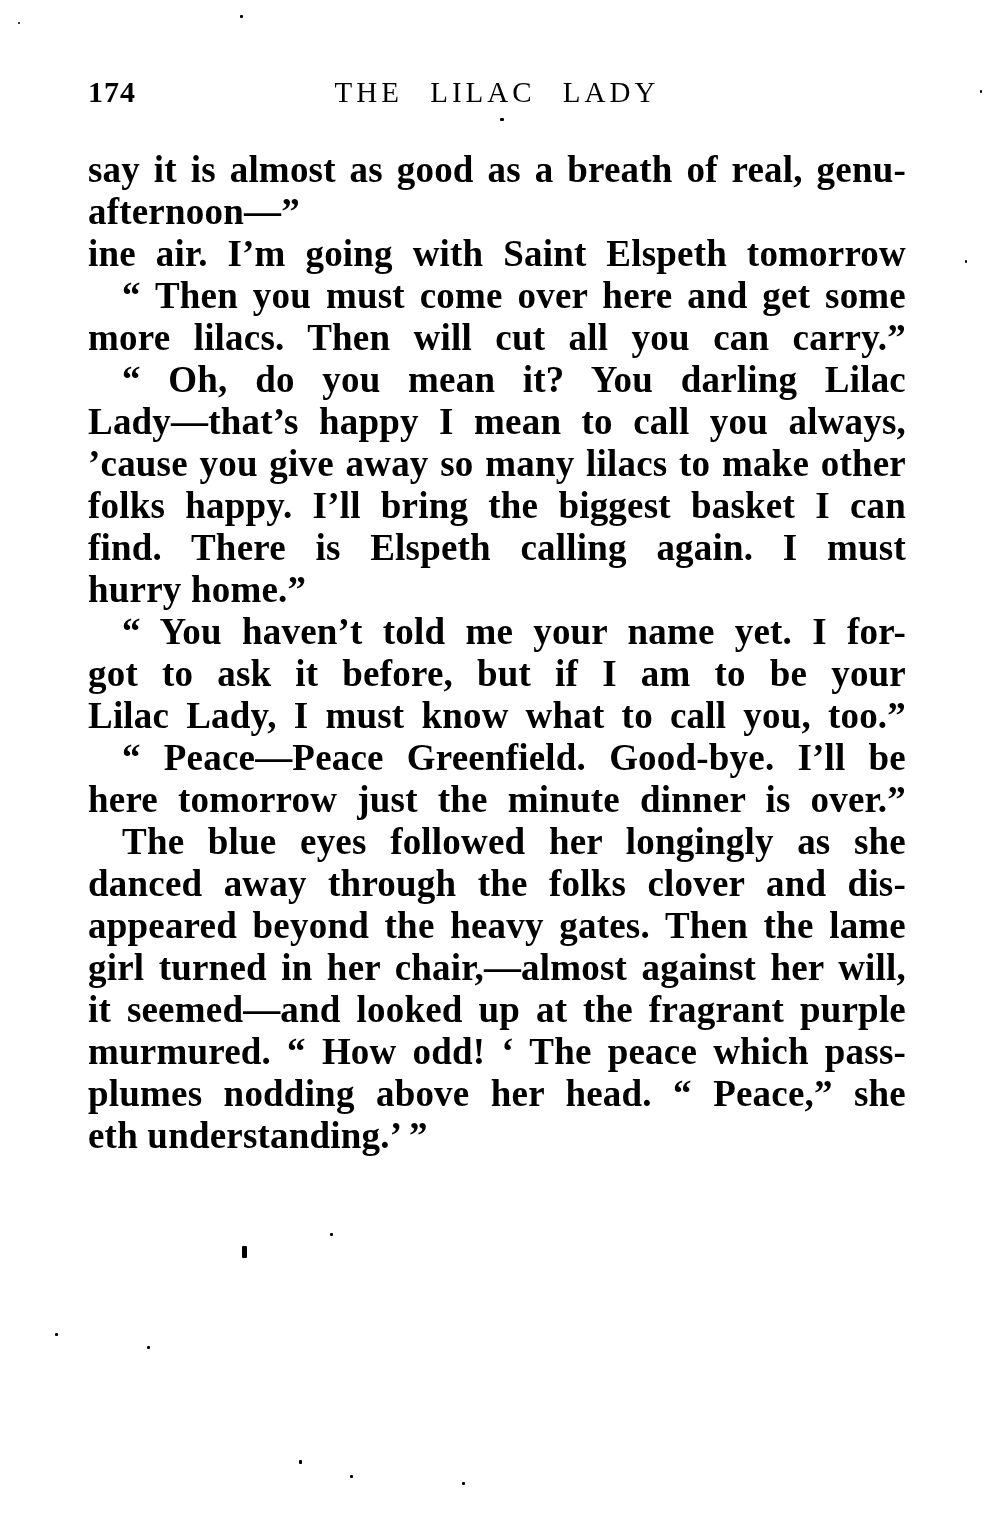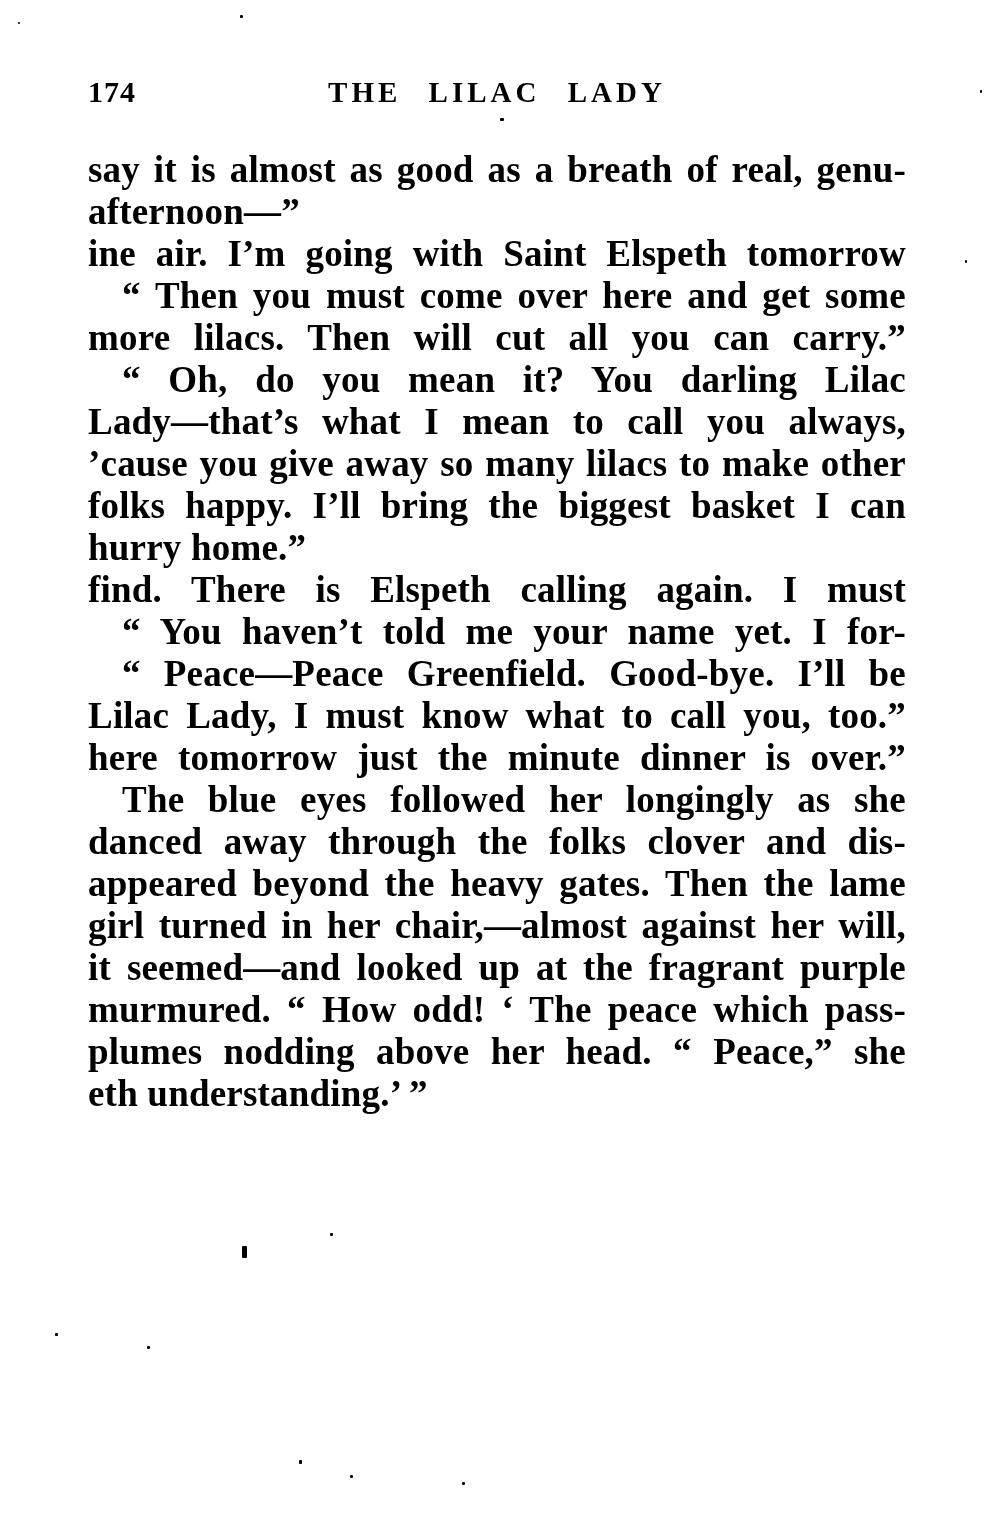--- a/index.html
+++ b/index.html
@@ -23,21 +23,21 @@
     line-height: 36px;
   }
   .page-number {
     position: absolute; left: 0; top: 0;
     font-size: 30px; font-weight: 700;
     letter-spacing: 1px;
   }
   .header-title {
     display: block;
     text-align: center;
-    font-size: 29px; font-weight: 700;
+    font-size: 29px; font-weight: 400;
     letter-spacing: 4px;
     word-spacing: 16px;
   }
   .body-text {
     position: absolute;
     top: 149px; left: 88px; width: 818px;
   }
   .ln {
     font-size: 37px;
     font-weight: 700;
@@ -68,28 +68,29 @@
     <span class="header-title">THE LILAC LADY</span>
   </div>
 
   <div class="body-text">
     <div class="ln">say it is almost as good as a breath of real, genu-</div>
     <div class="ln left">afternoon—”</div>
     <div class="ln">ine air.  I’m going with Saint Elspeth tomorrow</div>
     <div class="ln indent">“ Then you must come over here and get some</div>
     <div class="ln">more lilacs.  Then will cut all you can carry.”</div>
     <div class="ln indent">“ Oh, do you mean it?  You darling Lilac</div>
-    <div class="ln">Lady—that’s what I mean to call you always,</div>
+    <div class="ln">Lady—that’s happy I mean to call you always,</div>
     <div class="ln">’cause you give away so many lilacs to make other</div>
     <div class="ln">folks happy.  I’ll bring the biggest basket I can</div>
+    <div class="ln">find.  There is Elspeth calling again.  I must</div>
     <div class="ln left">hurry home.”</div>
-    <div class="ln">find.  There is Elspeth calling again.  I must</div>
     <div class="ln indent">“ You haven’t told me your name yet.  I for-</div>
+    <div class="ln">got to ask it before, but if I am to be your</div>
+    <div class="ln">Lilac Lady, I must know what to call you, too.”</div>
     <div class="ln indent">“ Peace—Peace Greenfield.  Good-bye.  I’ll be</div>
-    <div class="ln">Lilac Lady, I must know what to call you, too.”</div>
     <div class="ln">here tomorrow just the minute dinner is over.”</div>
     <div class="ln indent">The blue eyes followed her longingly as she</div>
     <div class="ln">danced away through the folks clover and dis-</div>
     <div class="ln">appeared beyond the heavy gates.  Then the lame</div>
     <div class="ln">girl turned in her chair,—almost against her will,</div>
     <div class="ln">it seemed—and looked up at the fragrant purple</div>
     <div class="ln">murmured.  “ How odd! ‘ The peace which pass-</div>
     <div class="ln">plumes nodding above her head.  “ Peace,” she</div>
     <div class="ln left">eth understanding.’ ”</div>
   </div>

